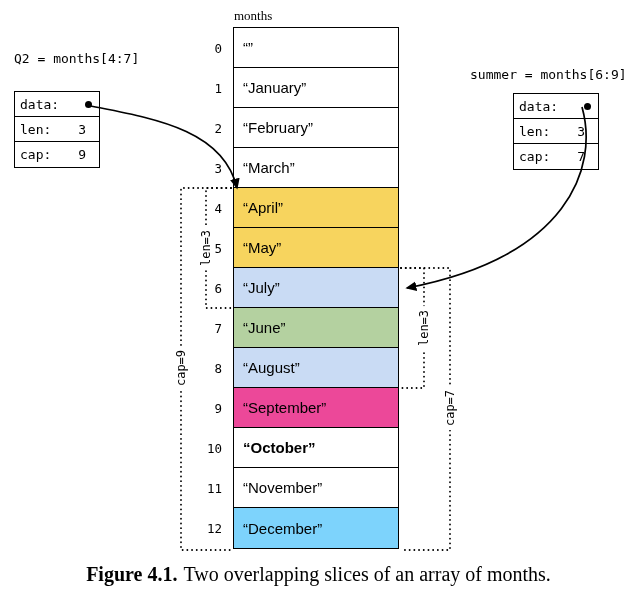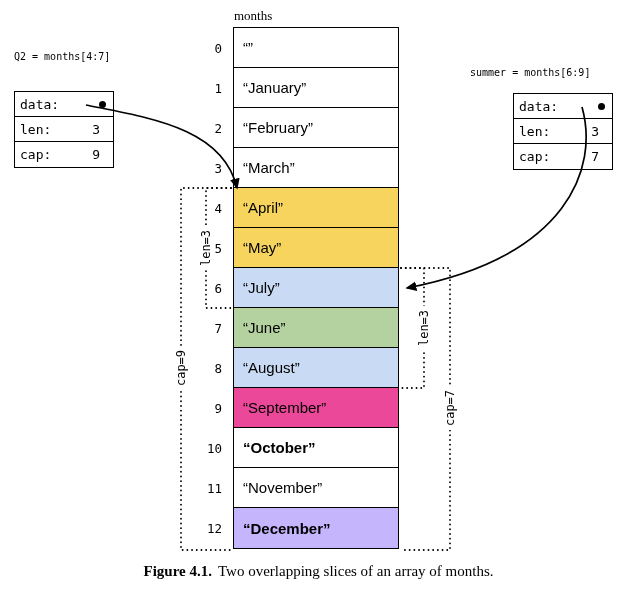--- a/index.html
+++ b/index.html
@@ -21,24 +21,24 @@
   .array { position:absolute; left:233px; top:27px; width:166px; border:1.6px solid #000; background:#fff; z-index:1; }
   .cell {
     height:40px; border-bottom:1.6px solid #000;
     display:flex; align-items:center; padding-left:9px;
     font-family:"Liberation Sans", sans-serif; font-size:15px;
     background:#fff;
   }
   .cell:last-child { border-bottom:none; }
 
   
-  .slice-title { position:absolute; font-size:10px; white-space:nowrap; }
+  .slice-title { position:absolute; font-size:13px; white-space:nowrap; }
   .q2-title { left:14px; top:51px; }
   .summer-title { left:470px; top:67px; }
-  .struct { position:absolute; width:100px; border:1.5px solid #000; background:#fff; }
+  .struct { position:absolute; width:86px; border:1.5px solid #000; background:#fff; }
   .q2-struct { left:14px; top:91px; }
   .summer-struct { left:513px; top:93px; }
   .srow {
     height:25px; border-bottom:1.5px solid #000;
     display:flex; align-items:center; justify-content:space-between;
     font-size:13px; padding:0 13px 0 5px;
   }
   .srow:last-child { border-bottom:none; }
   .srow.data-row { padding-right:7px; }
   .ptr-dot { width:7px; height:7px; border-radius:50%; background:#000; flex:none; }
@@ -53,21 +53,21 @@
     transform:translate(-50%,-50%) rotate(-90deg);
   }
   .bl-q2-len    { left:206px; top:248px; }
   .bl-q2-cap    { left:181px; top:368px; }
   .bl-summer-len{ left:424px; top:328px; }
   .bl-summer-cap{ left:450px; top:408px; }
 
   
   .caption {
     position:absolute; left:0; right:0; top:563px; text-align:center;
-    font-family:"Liberation Serif", serif; font-size:15px;
+    font-family:"Liberation Serif", serif; font-size:20px;
   }
   .caption .fig-num { font-weight:bold; margin-right:6px; }
 </style>
 </head>
 <body>
 
 <div>
 
   <div class="array-label mono">months</div>
 
@@ -117,21 +117,21 @@
       </div>
     <div class="cell" style="background: #ec4899;">
         <span>“September”</span>
       </div>
     <div class="cell" style="background: rgb(255, 255, 255); font-weight: bold;">
         <span>“October”</span>
       </div>
     <div class="cell" style="background: rgb(255, 255, 255);">
         <span>“November”</span>
       </div>
-    <div class="cell" style="background: #c4b5fd; font-weight: bold;">
+    <div class="cell" style="background: #7dd3fc;">
         <span>“December”</span>
       </div>
   </div>
 
   <div class="slice-title q2-title mono">Q2 = months[4:7]</div>
   <div class="struct q2-struct">
     <div class="srow data-row">
       <span>data:</span>
       <span class="ptr-dot"></span>
     </div>

